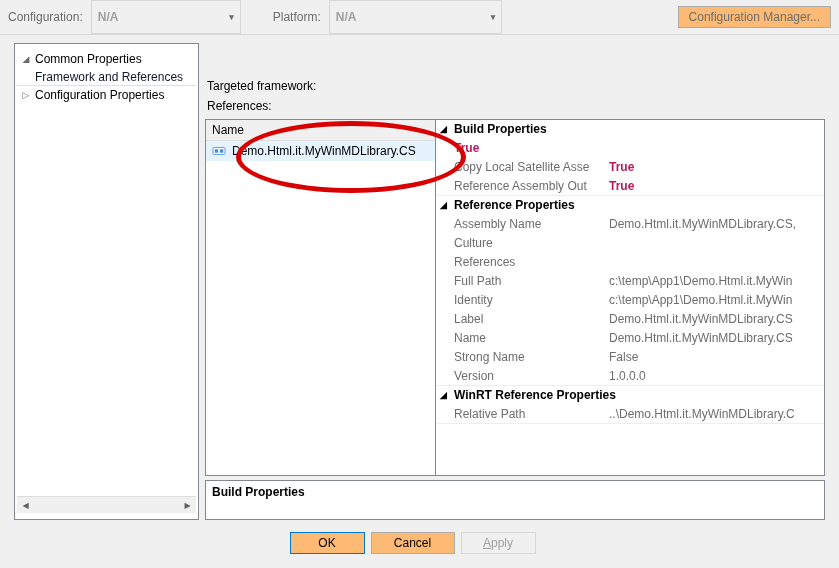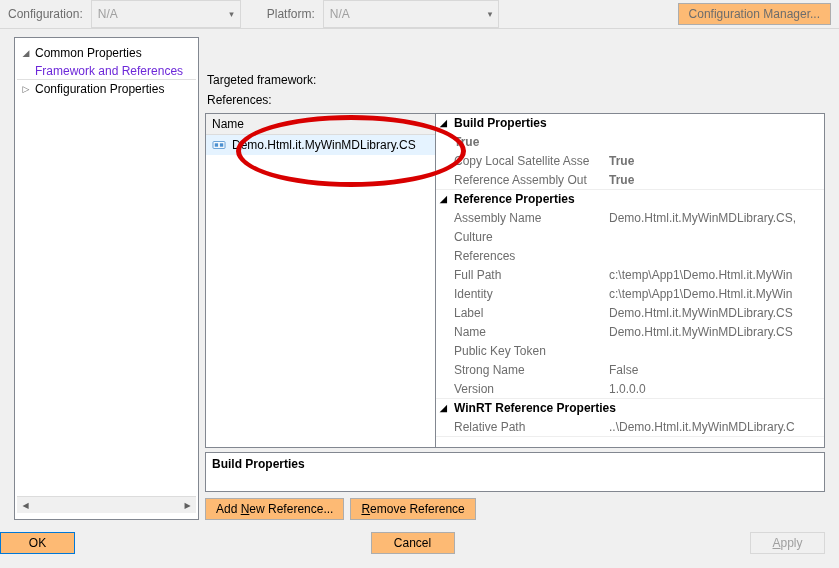--- a/index.html
+++ b/index.html
@@ -1,68 +1,68 @@
 <!DOCTYPE html>
 <html><head>
 <meta charset="utf-8">
 <style>
   * { box-sizing: border-box; font-family: "Segoe UI", Tahoma, sans-serif; font-size: 12px; }
   body { margin: 0; background: #f0f0f0; width: 839px; height: 568px; color: #000; }
   .window { width: 839px; height: 568px; background: #f0f0f0; display: flex; flex-direction: column; }
   .toolbar { display: flex; align-items: center; padding: 0 8px; gap: 8px; }
   .toolbar label { color: #6d6d6d; }
-  .combo { background: #fff; border: 1px solid #ccc; height: 28px; padding: 0 6px; display: flex; align-items: center; color: #6d6d6d; position: relative; }
+  .combo { background: #fff; border: 1px solid #ccc; height: 34px; padding: 0 6px; display: flex; align-items: center; color: #6d6d6d; position: relative; font-weight: bold; }
   .combo.disabled { background: #f0f0f0; color: #a0a0a0; border-color: #d8d8d8; }
   .combo .arrow { position: absolute; right: 6px; font-size: 9px; color: #6d6d6d; }
   .btn { background: #fdba74; border: 1px solid #adadad; height: 22px; padding: 0 10px; display: inline-flex; align-items: center; justify-content: center; cursor: default; color: #6d6d6d; }
   .btn.primary { border-color: #0078d7; color: #000; }
   .btn.disabled { background: #f0f0f0; color: #a0a0a0; border-color: #d8d8d8; }
   .main { flex: 1; display: flex; padding: 8px 14px 4px 14px; gap: 6px; min-height: 0; }
   .left-pane { width: 185px; border: 1px solid #828790; background: #fff; padding: 6px 2px; display: flex; flex-direction: column; }
   .tree-item { display: flex; align-items: center; height: 18px; padding-left: 4px; gap: 4px; }
   .tree-glyph { width: 10px; display: inline-flex; justify-content: center; font-size: 9px; color: #6a6a6a; }
-  .tree-item.sub { padding-left: 18px; color: #6d28d9; }
+  .tree-item.sub { padding-left: 18px; color: #0f172a; }
   .tree-item.sub.active { background: #fff; border-bottom: 1px solid #e0e0e0; }
   .left-scrollbar { margin-top: auto; height: 17px; background: #f0f0f0; border-top: 1px solid #dcdcdc; display: flex; }
   .sb-btn { width: 17px; display:flex; align-items:center; justify-content:center; font-size:8px; color:#606060;}
   .sb-track { flex:1; background:#f0f0f0; }
   .right-area { flex: 1; display: flex; flex-direction: column; min-width: 0; margin-top: 36px; }
   .label-row { margin: 0 0 6px 2px; }
   .mid-split { flex: 1; display: flex; gap: 0; border: 1px solid #828790; background: #fff; min-height: 0; }
   .refs-col { width: 230px; border-right: 1px solid #828790; display: flex; flex-direction: column; min-width: 0; }
   .col-header { background: #f0f0f0; border-bottom: 1px solid #dcdcdc; padding: 3px 6px; }
   .ref-item { display: flex; align-items: center; gap: 6px; padding: 2px 6px; background: #e5f3ff; height: 20px; }
   .ref-icon { width: 14px; height: 12px; }
   .ellipse-annot { position: absolute; border: 5px solid #d80000; border-radius: 50%; width: 230px; height: 72px; left: 236px; top: 86px; pointer-events: none; }
   .props-col { flex: 1; display: flex; flex-direction: column; min-width: 0; overflow: hidden; }
   .prop-section { border-bottom: 1px solid #eee; }
   .prop-head { display: flex; align-items: center; gap: 4px; font-weight: bold; padding: 2px 4px; }
   .prop-head .arrow { font-size: 9px; width: 10px; display:inline-block; }
   .prop-row { display: flex; align-items: center; padding: 1px 4px 1px 18px; height: 19px; }
   .prop-name { width: 155px; color: #6d6d6d; white-space: nowrap; overflow: hidden; text-overflow: ellipsis; }
-  .prop-val { flex: 1; white-space: nowrap; overflow: hidden; text-overflow: ellipsis; color: #737373; }
+  .prop-val { flex: 1; white-space: nowrap; overflow: hidden; text-overflow: ellipsis; color: #be185d; }
   .prop-val.dim { color: #6d6d6d; }
   .desc-box { border: 1px solid #828790; background:#fff; margin-top: 4px; padding: 4px 6px; height: 40px; }
   .desc-title { font-weight: bold; }
   .button-row { display: flex; gap: 6px; margin-top: 6px; }
-  .footer { padding: 8px 14px 14px 0; display: flex; justify-content: space-between; }
+  .footer { padding: 8px 14px 14px 0; display: flex; justify-content: center; gap: 6px; }
   .u { text-decoration: underline; }
   .top-line { border-bottom: 1px solid #d8d8d8; margin: 0 0 0 0;}
 </style>
 </head>
 <body>
 <div class="window">
 
   <div class="toolbar">
     <label>Configuration:</label>
     <div class="combo disabled" style="width:150px">
       <span>N/A</span>
       <span class="arrow">▾</span>
     </div>
-    <label style="margin-left:18px">Platform:</label>
+    <label style="margin-left:24px">Platform:</label>
     <div class="combo disabled" style="flex:1; max-width:300px">
       <span>N/A</span>
       <span class="arrow">▾</span>
     </div>
     <div style="flex:1"></div>
     <div class="btn" style="color:#6d6d6d">Configuration Manager...</div>
   </div>
   <div class="top-line"></div>
 
   <div class="main" style="position:relative;">
@@ -147,24 +147,20 @@
               </div>
             <div class="prop-row">
                 <span class="prop-name">Label</span>
                 <span class="prop-val dim">Demo.Html.it.MyWinMDLibrary.CS</span>
               </div>
             <div class="prop-row">
                 <span class="prop-name">Name</span>
                 <span class="prop-val dim">Demo.Html.it.MyWinMDLibrary.CS</span>
               </div>
             <div class="prop-row">
-                <span class="prop-name">Public Key Token</span>
-                <span class="prop-val dim"></span>
-              </div>
-            <div class="prop-row">
                 <span class="prop-name">Strong Name</span>
                 <span class="prop-val dim">False</span>
               </div>
             <div class="prop-row">
                 <span class="prop-name">Version</span>
                 <span class="prop-val dim">1.0.0.0</span>
               </div>
           </div>
           <div class="prop-section">
             <div class="prop-head">
@@ -176,28 +172,20 @@
                 <span class="prop-val dim">..\Demo.Html.it.MyWinMDLibrary.C</span>
               </div>
           </div>
         </div>
       </div>
 
       <div class="desc-box">
         <div class="desc-title">Build Properties</div>
       </div>
 
-      <div class="button-row">
-        <div class="btn" style="color:#000">
-            <span>Add <span class="u">N</span>ew Reference...</span>
-          </div>
-        <div class="btn" style="color:#000">
-            <span><span class="u">R</span>emove Reference</span>
-          </div>
-      </div>
     </div>
 
     <div class="ellipse-annot"></div>
   </div>
 
   <div class="footer">
     <div class="btn primary" style="width:75px; color:#000">OK</div>
     <div class="btn" style="width:84px; color:#000">Cancel</div>
     <div class="btn disabled" style="width:75px"><span class="u">A</span>pply</div>
   </div>

